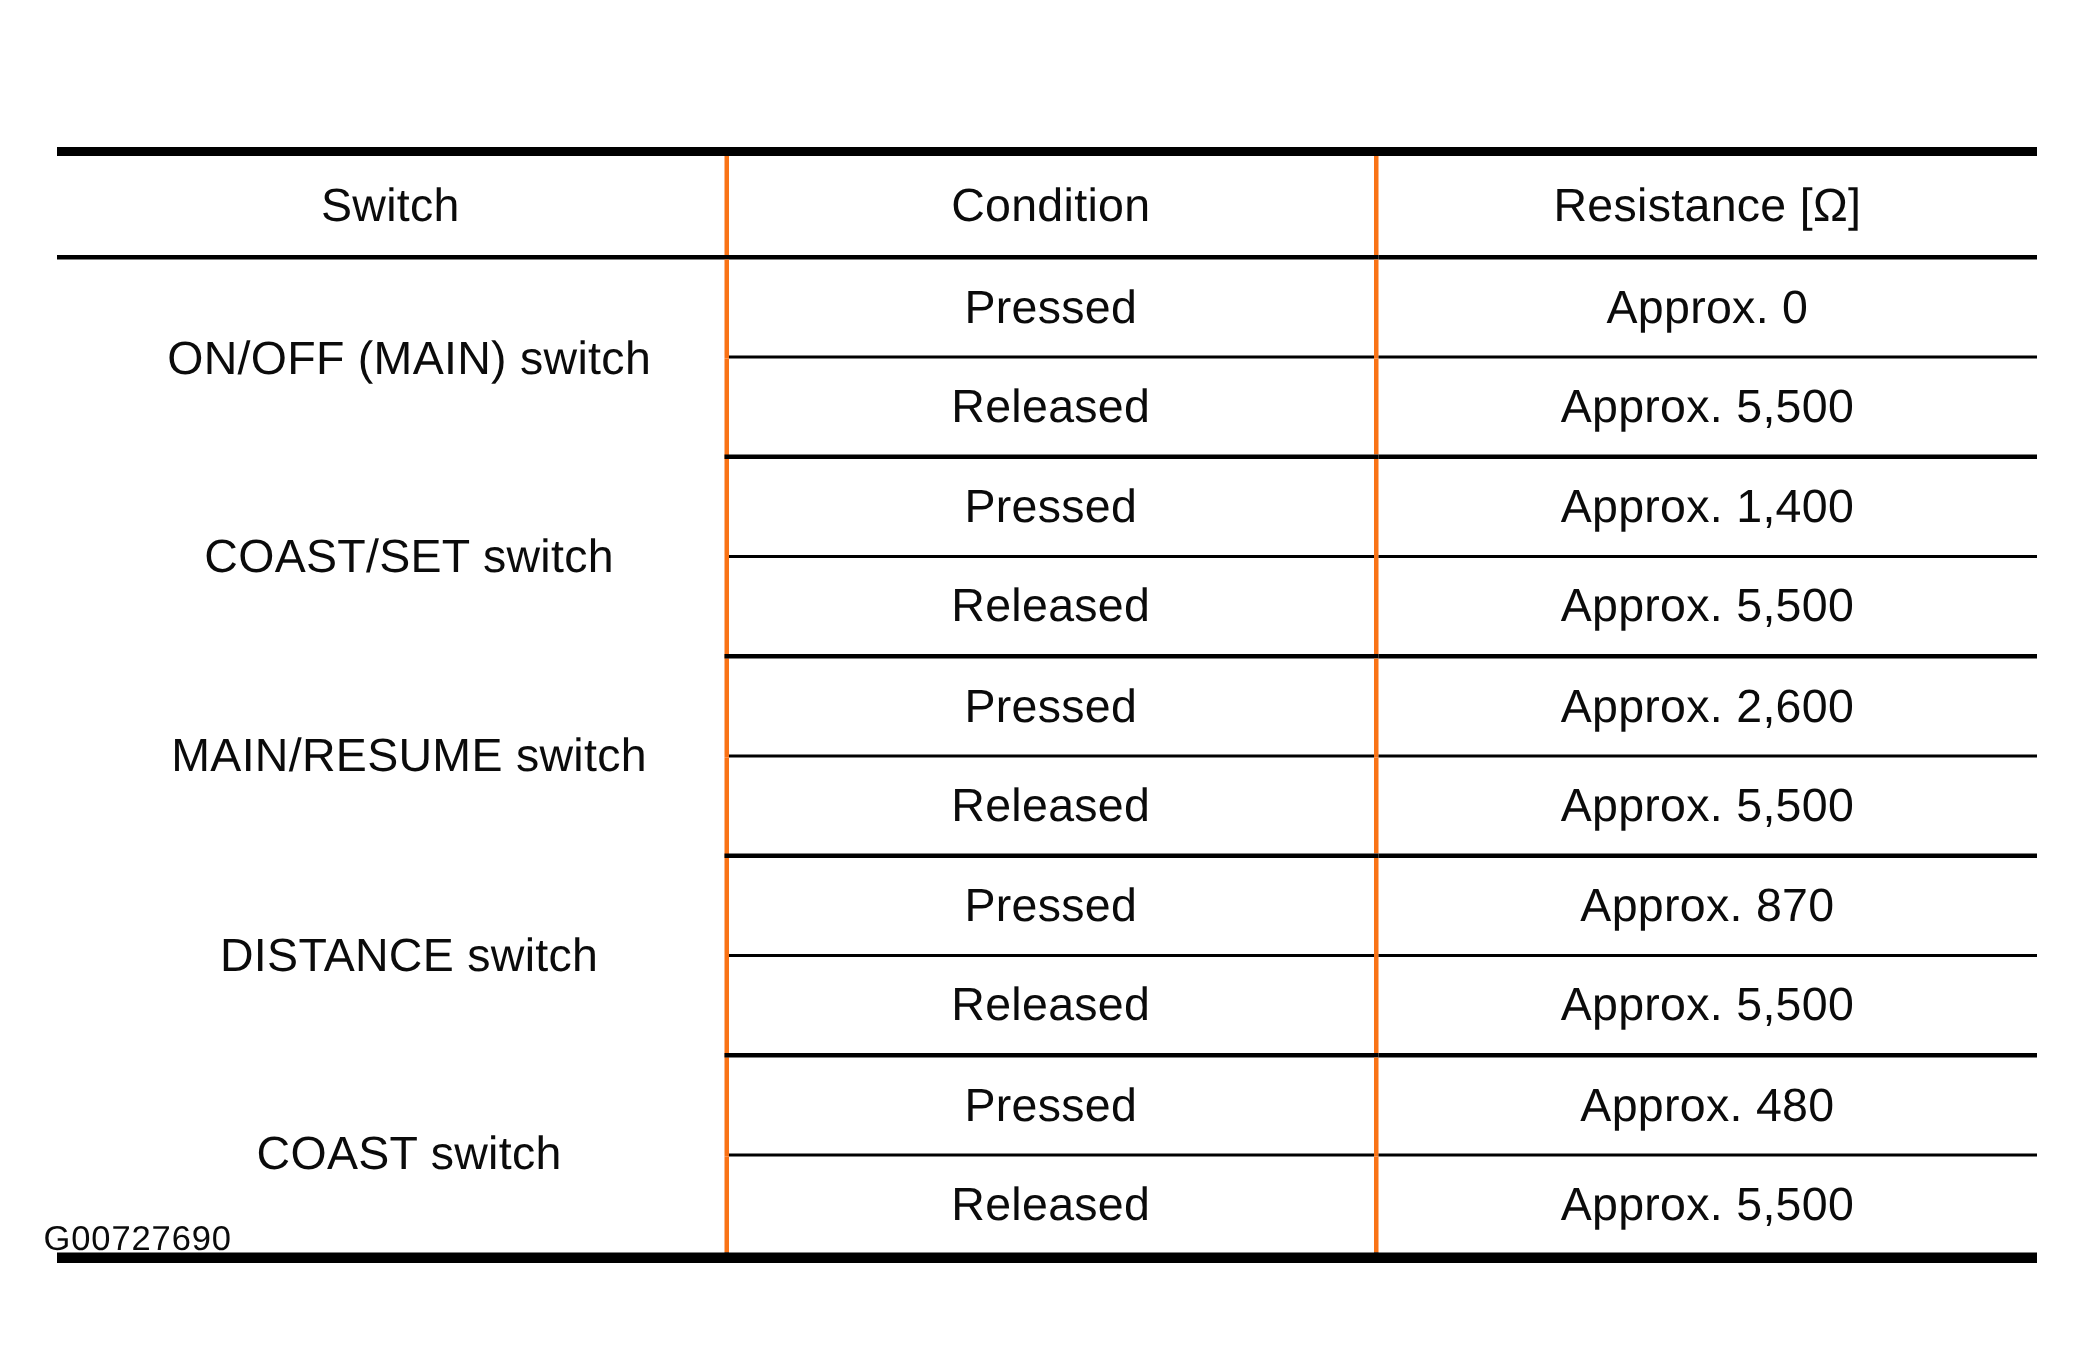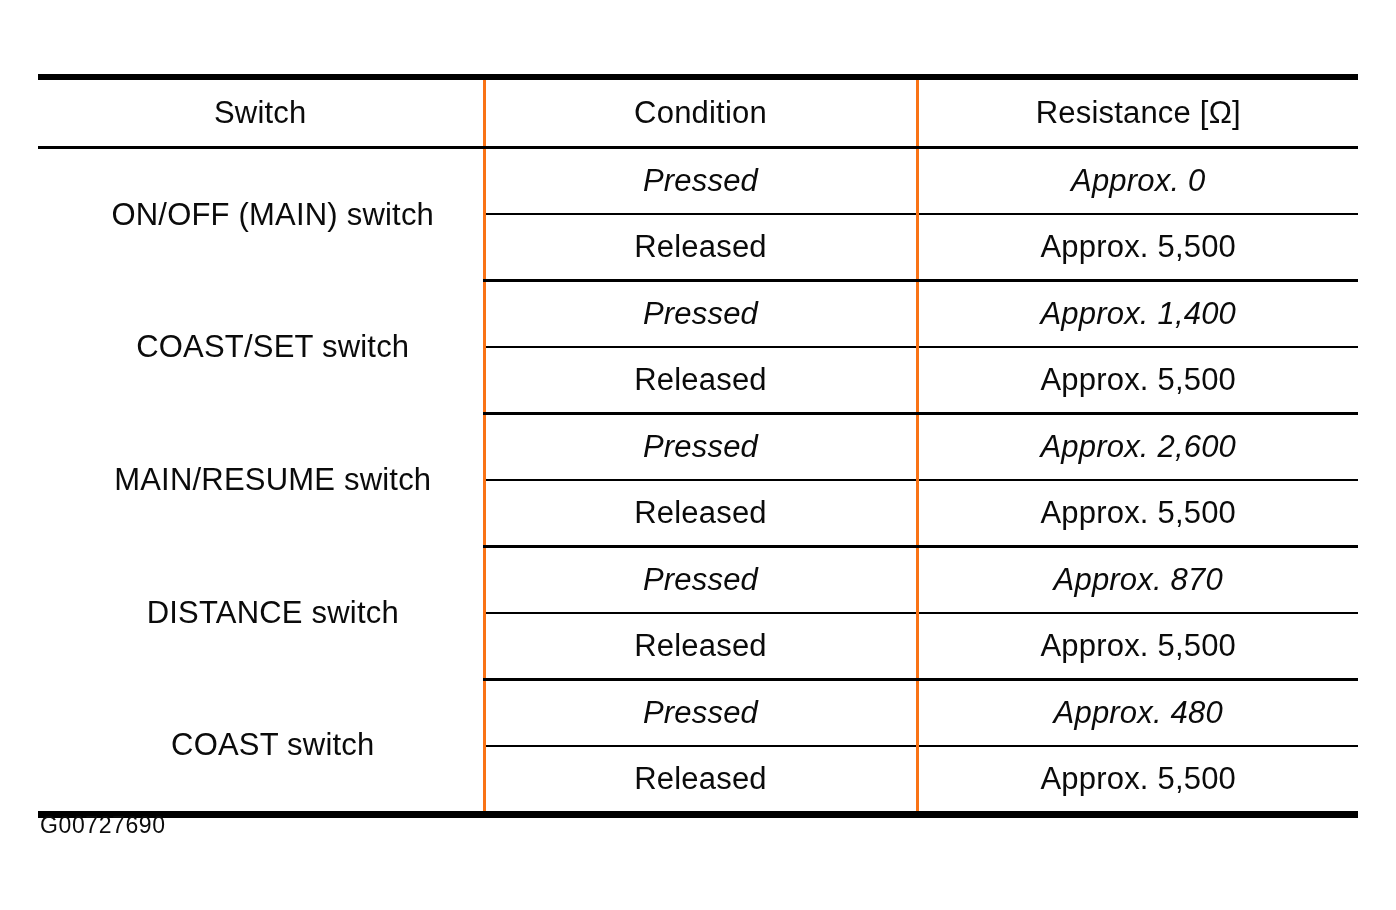--- a/index.html
+++ b/index.html
@@ -21,20 +21,21 @@
     left: 38px;
     top: 74px;
     width: 1320px;
   }
   table.spec-table {
     border-collapse: collapse;
     table-layout: fixed;
     width: 1320px;
     border-top: 6px solid #000;
     border-bottom: 7px solid #000;
+    margin-top: 24px;
   }
   col.c-switch     { width: 446px; }
   col.c-condition  { width: 433px; }
   col.c-resistance { width: 441px; }
 
   .spec-table th,
   .spec-table td {
     font-size: 31px;
     font-weight: 400;
     letter-spacing: 0.2px;
@@ -50,33 +51,32 @@
   .spec-table tbody td {
     height: 64px;
   }
   
   .col-divider {
     border-left: 3px solid #f97316;
   }
   
   tr.sub-first td.sub-cell {
     border-bottom: 2px solid #000;
-    font-style: italic;
   }
   
   tr.sub-last td {
     border-bottom: 3px solid #000;
   }
   td.switch-cell {
     text-align: center;
     padding-left: 25px;
   }
   .figure-code {
     position: absolute;
-    left: 40px;
+    left: 29px;
     top: 812px;
     font-size: 23px;
     letter-spacing: 0.6px;
     color: #0b0b0b;
   }
 </style>
 </head>
 <body>
 
 <div class="spec-table-wrap">

